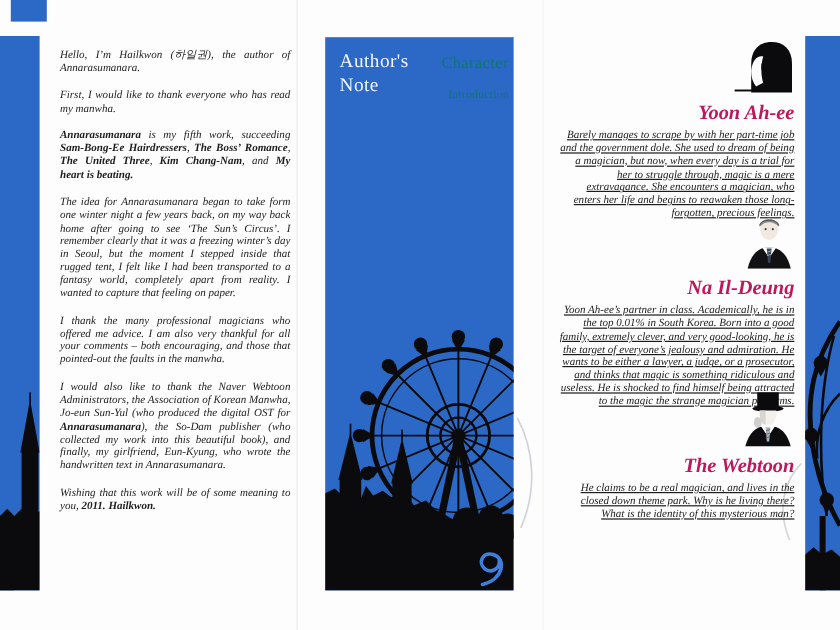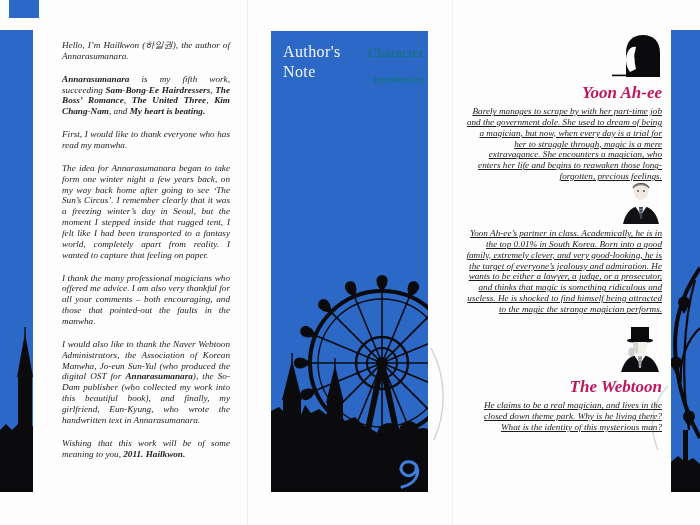--- a/index.html
+++ b/index.html
@@ -16,21 +16,21 @@
   .gutter.g2{left:452px;background:#f3f3f4;}
   .bar-svg,.panel-svg{position:absolute;left:0;top:0;width:100%;height:100%;display:block;}
   
   .tab-authors{position:absolute;left:283px;top:42px;color:#f3f7fc;font-size:16px;
                line-height:1.22;letter-spacing:.4px;}
   .tab-character{position:absolute;right:276px;top:45px;text-align:right;color:#0f766e;}
   .tab-character .t{font-size:13.5px;letter-spacing:.4px;}
   .tab-character .s{font-size:9.5px;margin-top:14px;letter-spacing:.3px;}
   
   .author-text{position:absolute;left:46px;top:40px;width:200px;}
-  .author-text p{margin:0 16px 12px;font-style:italic;font-size:9.2px;line-height:1.18;
+  .author-text p{margin:0 4px 12px;font-style:italic;font-size:9.2px;line-height:1.18;
                  color:#1c1c1c;text-align:justify;}
   .author-text p b{font-weight:bold;}
   
   .char-block{position:absolute;right:38px;width:196px;text-align:right;}
   .char-block.c1{top:33px;}
   .char-block.c2{top:176px;}
   .char-block.c3{top:326px;}
   .char-icon{display:inline-block;}
   .char-name{font-size:17px;font-style:italic;font-weight:bold;color:#be185d;margin:1px 0 3px;}
   .char-desc{font-size:9.2px;font-style:italic;line-height:1.18;color:#1c1c1c;text-decoration:underline;}
@@ -145,22 +145,22 @@
 
   <svg class="faint-arc" style="left:428px;top:348px" width="26" height="92" viewBox="0 0 26 92">
     <path d="M3,0 C17,26 20,60 6,92" stroke="#cfd3d8" stroke-width="1.4" fill="none"></path>
   </svg>
   <svg class="faint-arc" style="left:646px;top:386px" width="25" height="64" viewBox="0 0 25 64">
     <path d="M22,0 C6,16 2,40 12,64" stroke="#d2d6db" stroke-width="1.4" fill="none"></path>
   </svg>
 
   <div class="author-text" id="author-paragraphs">
       <p><span>Hello, I’m Hailkwon (하일권), the author of Annarasumanara.</span></p>
+      <p><span>First, I would like to thank everyone who has read my manwha.</span></p>
       <p><b>Annarasumanara</b><span> is my fifth work, succeeding </span><b>Sam-Bong-Ee Hairdressers</b><span>, </span><b>The Boss’ Romance</b><span>, </span><b>The United Three</b><span>, </span><b>Kim Chang-Nam</b><span>, and  </span><b>My heart is beating.</b></p>
-      <p><span>First, I would like to thank everyone who has read my manwha.</span></p>
       <p><span>The idea for Annarasumanara began to take form one winter night a few years back, on my way back home after going to see ‘The Sun’s Circus’.  I remember clearly that it was a freezing winter’s day in Seoul, but the moment I stepped inside that rugged tent, I felt like I had been transported to a fantasy world, completely apart from reality.  I wanted to capture that feeling on paper.</span></p>
       <p><span>I thank the many professional magicians who offered me advice. I am also very thankful for all your comments – both encouraging, and those that pointed-out the faults in the manwha.</span></p>
       <p><span>I would also like to thank the Naver Webtoon Administrators, the Association of Korean Manwha, Jo-eun Sun-Yul (who produced the digital OST for </span><b>Annarasumanara</b><span>), the So-Dam publisher (who collected my work into this beautiful book), and finally, my girlfriend, Eun-Kyung, who wrote the handwritten text in Annarasumanara.</span></p>
       <p><span>Wishing that this work will be of some meaning to you, </span><b>2011. Hailkwon.</b></p>
     </div>
 
   <div class="char-block c1">
     <svg class="char-icon" width="50" height="45" viewBox="0 0 50 45">
       <path fill="#0b0b0e" d="M14,44 L14,20 C14,7 22,2 31,2 C41,2 48,8 48,20 L48,44 Z"></path>
       <path fill="#fdfdfd" d="M14,26 C15,17 19,13 24,14 C22,21 22,29 24,36 L18,39 C15,35 14,31 14,26 Z"></path>
@@ -176,20 +176,21 @@
       <ellipse cx="21" cy="15" rx="7.5" ry="9" fill="#f1e9df"></ellipse>
       <path d="M13,13 C13,5 29,5 29,13 C25,8 17,8 13,13 Z" fill="#8a8a8a"></path>
       <path d="M13,12 C14,6 28,6 29,12" fill="none" stroke="#555" stroke-width="1"></path>
       <circle cx="18" cy="15" r="0.9" fill="#444"></circle>
       <circle cx="24" cy="15" r="0.9" fill="#444"></circle>
       <path d="M3,48 C6,34 14,30 21,30 C28,30 36,34 39,48 Z" fill="#121215"></path>
       <path d="M15,30 L21,39 L27,30 Z" fill="#fdfdfd"></path>
       <path d="M19,31 L23,31 L22,43 L20,43 Z" fill="#3b4654"></path>
       <path d="M19.4,34 L22.8,33 M19.2,37 L22.6,36" stroke="#9aa4ae" stroke-width="0.8"></path>
     </svg>
+    <div class="char-name">Na Il-Deung</div>
     <div class="char-desc">Yoon Ah-ee’s partner in class.  Academically, he is in the top 0.01% in South Korea. Born into a good family, extremely clever, and very good-looking, he is the target of everyone’s jealousy and admiration. He wants to be either a lawyer, a judge, or a prosecutor, and thinks that magic is something ridiculous and useless.  He is shocked to find himself being attracted to the magic the strange magician performs.</div>
   </div>
 
   <div class="char-block c3">
     <svg class="char-icon" width="44" height="46" viewBox="0 0 44 46">
       <rect x="13" y="1" width="18" height="13" fill="#0b0b0e"></rect>
       <ellipse cx="22" cy="14.5" rx="13" ry="2.6" fill="#0b0b0e"></ellipse>
       <path d="M15,16 C15,24 17,28 22,28 C27,28 29,24 29,16 Z" fill="#f4f1ec"></path>
       <path d="M15,16 C15,24 17,28 20,28 L20,16 Z" fill="#d9d6d0"></path>
       <ellipse cx="13.5" cy="26" rx="3.2" ry="4.5" fill="#cfcfcf"></ellipse>

